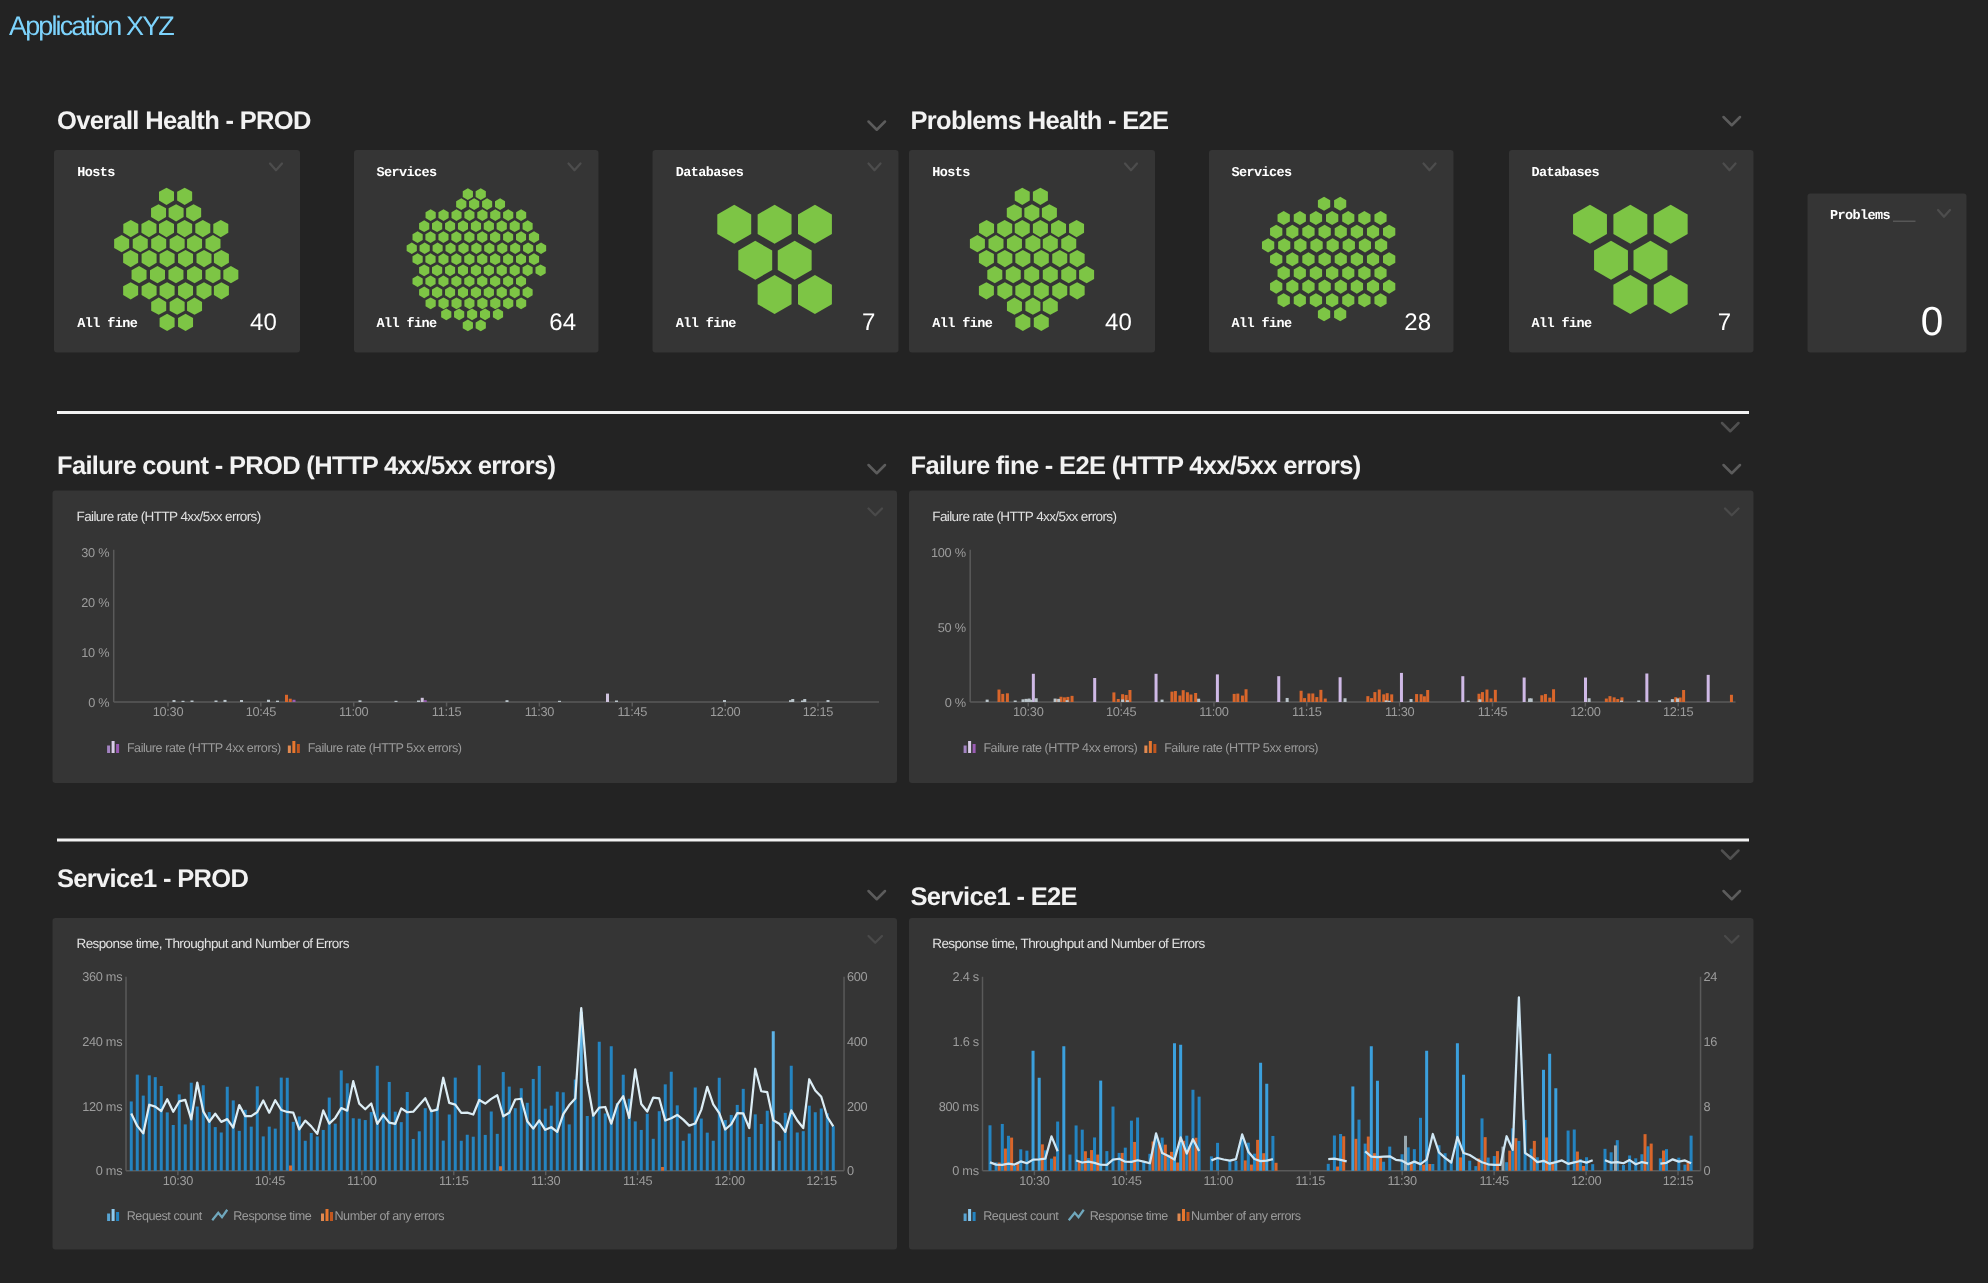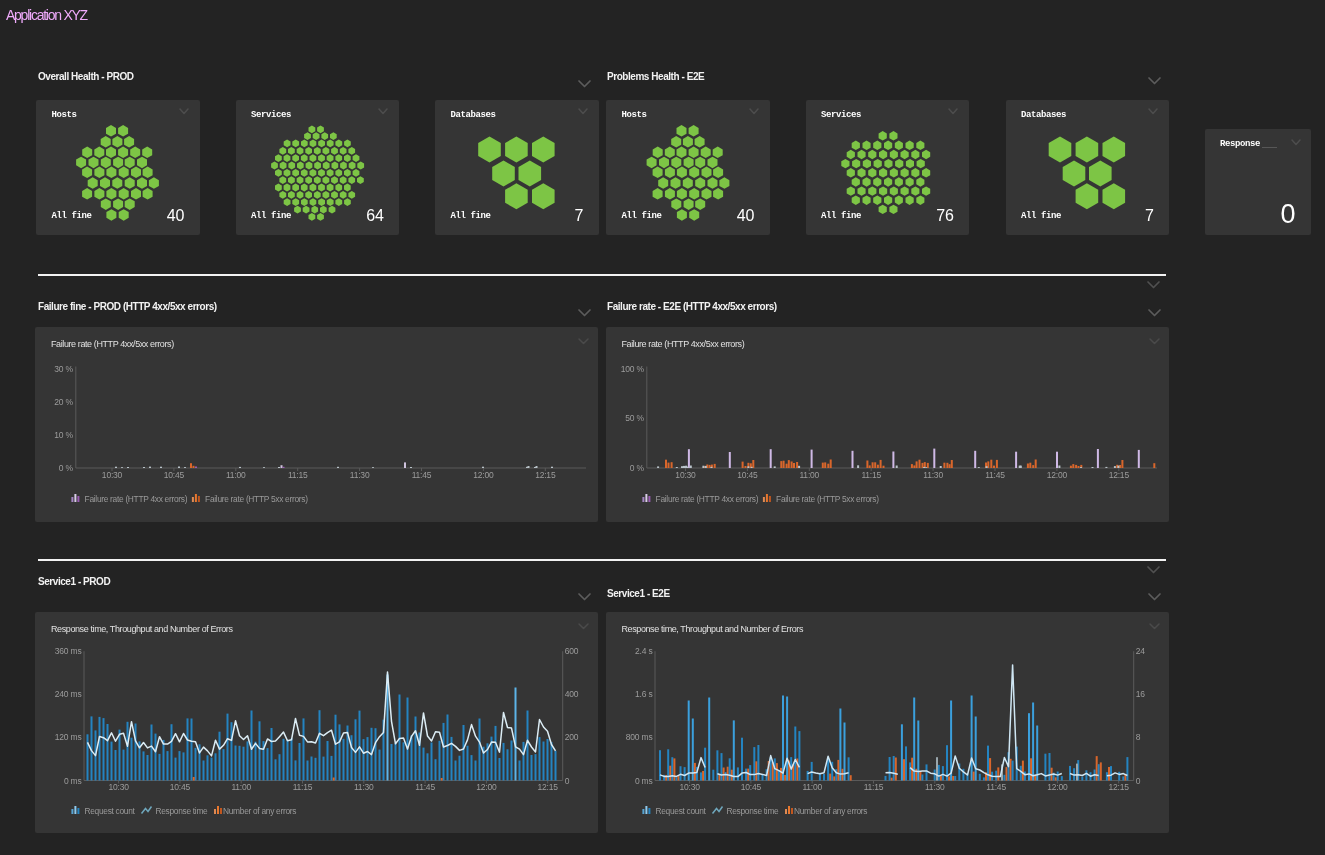--- a/index.html
+++ b/index.html
@@ -1,26 +1,26 @@
 <!DOCTYPE html>
 <html><head><meta charset="utf-8"><style>
 
 * { margin:0; padding:0; box-sizing:border-box; }
 html,body { width:1325px; height:855px; background:#232323;
   font-family:"Liberation Sans", sans-serif; overflow:hidden; position:relative; }
 .abs { position:absolute; }
 .tile { position:absolute; background:#353535; border-radius:2px; }
 .tlabel { position:absolute; font-size:9px; font-weight:bold; color:#fff; letter-spacing:-0.4px; line-height:1;font-family:Liberation Mono, monospace; }
 .bignum { position:absolute; font-size:16px; color:#fff; line-height:1; }
-.sechead { position:absolute; font-size:10px; font-weight:bold; color:#f2f2f2; letter-spacing:-0.45px; line-height:1; }
+.sechead { position:absolute; font-size:17px; font-weight:bold; color:#f2f2f2; letter-spacing:-0.45px; line-height:1; }
 .sep { position:absolute; left:38px; width:1128px; height:2px; background:#f2f2f2; }
 .ctitle { position:absolute; font-size:9px; font-weight:normal; color:#e2e2e2; letter-spacing:-0.4px; line-height:1; }
 </style></head><body>
 
-<div class="abs" style="left:6px;top:7.5px;font-size:14px;color:#f0abfc;letter-spacing:-1.25px;line-height:1">Application XYZ</div>
+<div class="abs" style="left:6px;top:7.5px;font-size:18px;color:#7dd3fc;letter-spacing:-1.25px;line-height:1">Application XYZ</div>
 <div class="sechead" style="left:38px;top:71.9px">Overall Health - PROD</div>
 <div class="sechead" style="left:607px;top:71.9px">Problems Health - E2E</div>
 <svg style="position:absolute;left:577px;top:79px" width="15" height="9.5">
     <path d="M2 2 L7.5 7.5 L13 2" stroke="#5c5c5c" stroke-width="1.7" fill="none" stroke-linecap="round" stroke-linejoin="round"></path>
   </svg>
 <svg style="position:absolute;left:1147px;top:76px" width="15" height="9.5">
     <path d="M2 2 L7.5 7.5 L13 2" stroke="#5c5c5c" stroke-width="1.7" fill="none" stroke-linecap="round" stroke-linejoin="round"></path>
   </svg>
 <div class="tile" style="left:36px;top:99.5px;width:163.5px;height:135px"></div>
 <div class="tlabel" style="left:51.5px;top:111.2px">Hosts</div>
@@ -300,50 +300,50 @@
     <polygon points="866.6,204.9 862.5,202.5 862.5,197.8 866.6,195.5 870.6,197.8 870.6,202.5" fill="#7dc545"></polygon>
     <polygon points="877.3,204.9 873.2,202.5 873.2,197.8 877.3,195.5 881.4,197.8 881.4,202.5" fill="#7dc545"></polygon>
     <polygon points="888.1,204.9 884.0,202.5 884.0,197.8 888.1,195.5 892.2,197.8 892.2,202.5" fill="#7dc545"></polygon>
     <polygon points="898.8,204.9 894.8,202.5 894.8,197.8 898.8,195.5 902.9,197.8 902.9,202.5" fill="#7dc545"></polygon>
     <polygon points="909.6,204.9 905.5,202.5 905.5,197.8 909.6,195.5 913.7,197.8 913.7,202.5" fill="#7dc545"></polygon>
     <polygon points="920.4,204.9 916.3,202.5 916.3,197.8 920.4,195.5 924.4,197.8 924.4,202.5" fill="#7dc545"></polygon>
     <polygon points="882.7,214.1 878.6,211.8 878.6,207.1 882.7,204.7 886.8,207.1 886.8,211.8" fill="#7dc545"></polygon>
     <polygon points="893.5,214.1 889.4,211.8 889.4,207.1 893.5,204.7 897.5,207.1 897.5,211.8" fill="#7dc545"></polygon>
   </svg>
 <div class="tlabel" style="left:821.0px;top:211.8px">All fine</div>
-<div class="bignum" style="right:371.0px;top:208px">76</div>
+<div class="bignum" style="right:371.0px;top:208px">28</div>
 <div class="tile" style="left:1005.5px;top:99.5px;width:163.5px;height:135px"></div>
 <div class="tlabel" style="left:1021.0px;top:111.2px">Databases</div>
 <svg style="position:absolute;left:1147.0px;top:107px" width="12" height="8.5">
     <path d="M2 2 L6.0 6.5 L10 2" stroke="#4d4d4d" stroke-width="1.5" fill="none" stroke-linecap="round" stroke-linejoin="round"></path>
   </svg>
 <svg style="position:absolute;left:0;top:0" width="1325" height="855" viewBox="0 0 1325 855">
     <polygon points="1060.0,162.5 1048.7,156.0 1048.7,143.0 1060.0,136.5 1071.3,143.0 1071.3,156.0" fill="#7dc545"></polygon>
     <polygon points="1086.9,162.5 1075.6,156.0 1075.6,143.0 1086.9,136.5 1098.2,143.0 1098.2,156.0" fill="#7dc545"></polygon>
     <polygon points="1113.8,162.5 1102.5,156.0 1102.5,143.0 1113.8,136.5 1125.1,143.0 1125.1,156.0" fill="#7dc545"></polygon>
     <polygon points="1074.0,186.5 1062.7,180.0 1062.7,167.0 1074.0,160.5 1085.3,167.0 1085.3,180.0" fill="#7dc545"></polygon>
     <polygon points="1100.3,186.5 1089.0,180.0 1089.0,167.0 1100.3,160.5 1111.6,167.0 1111.6,180.0" fill="#7dc545"></polygon>
     <polygon points="1086.9,209.3 1075.6,202.8 1075.6,189.8 1086.9,183.3 1098.2,189.8 1098.2,202.8" fill="#7dc545"></polygon>
     <polygon points="1113.8,209.3 1102.5,202.8 1102.5,189.8 1113.8,183.3 1125.1,189.8 1125.1,202.8" fill="#7dc545"></polygon>
   </svg>
 <div class="tlabel" style="left:1021.0px;top:211.8px">All fine</div>
 <div class="bignum" style="right:171.0px;top:208px">7</div>
 <div class="tile" style="left:1204.5px;top:128.5px;width:106.5px;height:106.5px"></div>
-<div class="tlabel" style="left:1220px;top:139.8px">Response</div>
+<div class="tlabel" style="left:1220px;top:139.8px">Problems</div>
 <div class="abs" style="left:1262px;top:146.5px;width:15px;height:1px;background:#575757"></div>
 <svg style="position:absolute;left:1290px;top:137.5px" width="12" height="8.5">
     <path d="M2 2 L6.0 6.5 L10 2" stroke="#4d4d4d" stroke-width="1.5" fill="none" stroke-linecap="round" stroke-linejoin="round"></path>
   </svg>
 <div class="abs" style="right:29.5px;top:201.1px;font-size:27px;color:#fff;line-height:1">0</div>
 <div class="sep" style="top:273.5px"></div>
 <svg style="position:absolute;left:1146px;top:280px" width="15" height="9.5">
     <path d="M2 2 L7.5 7.5 L13 2" stroke="#505050" stroke-width="1.7" fill="none" stroke-linecap="round" stroke-linejoin="round"></path>
   </svg>
-<div class="sechead" style="left:38px;top:302.4px">Failure fine - PROD (HTTP 4xx/5xx errors)</div>
-<div class="sechead" style="left:607px;top:302.4px">Failure rate - E2E (HTTP 4xx/5xx errors)</div>
+<div class="sechead" style="left:38px;top:302.4px">Failure count - PROD (HTTP 4xx/5xx errors)</div>
+<div class="sechead" style="left:607px;top:302.4px">Failure fine - E2E (HTTP 4xx/5xx errors)</div>
 <svg style="position:absolute;left:577px;top:308px" width="15" height="9.5">
     <path d="M2 2 L7.5 7.5 L13 2" stroke="#5c5c5c" stroke-width="1.7" fill="none" stroke-linecap="round" stroke-linejoin="round"></path>
   </svg>
 <svg style="position:absolute;left:1147px;top:308px" width="15" height="9.5">
     <path d="M2 2 L7.5 7.5 L13 2" stroke="#5c5c5c" stroke-width="1.7" fill="none" stroke-linecap="round" stroke-linejoin="round"></path>
   </svg>
 <div class="sep" style="top:558.5px"></div>
 <svg style="position:absolute;left:1146px;top:565px" width="15" height="9.5">
     <path d="M2 2 L7.5 7.5 L13 2" stroke="#505050" stroke-width="1.7" fill="none" stroke-linecap="round" stroke-linejoin="round"></path>
   </svg>

